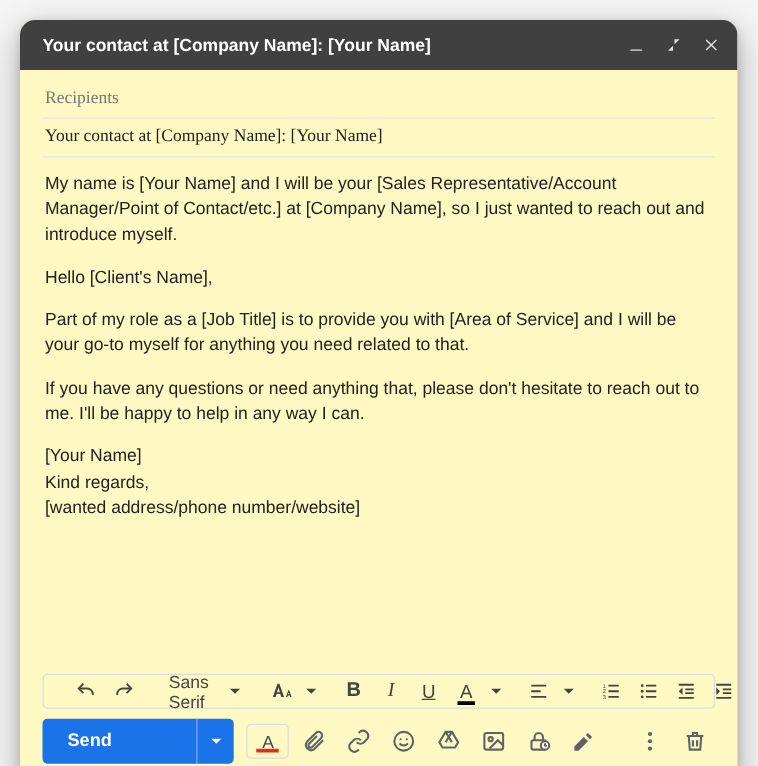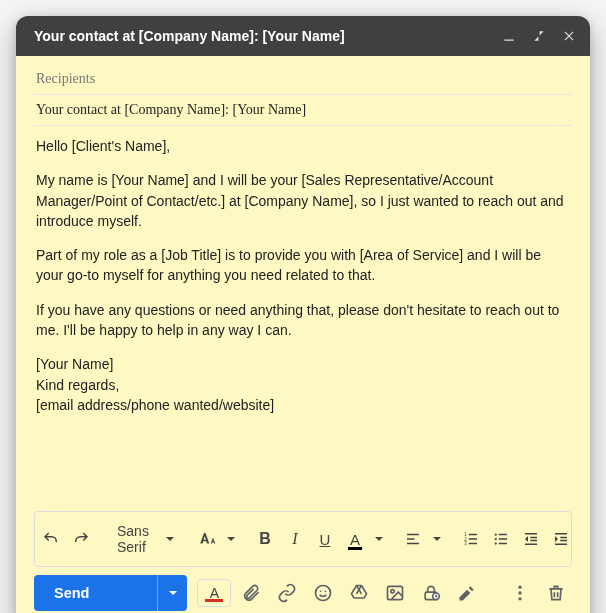--- a/index.html
+++ b/index.html
@@ -70,24 +70,24 @@
     line-height: 1.45;
     overflow-y: auto;
   }
   .body-area p { margin: 0 0 14px 0; }
   .body-area p.tight { margin: 0; }
 
   .format-toolbar {
     margin: 0 18px 8px 18px;
     border: 1px solid #dadce0;
     border-radius: 4px;
-    height: 56px;
+    height: 28px;
     display: flex;
     align-items: center;
-    padding: 0 2px;
+    padding: 0 20px;
     gap: 2px;
     color: #444;
   }
   .tb-btn {
     min-width: 28px;
     height: 30px;
     display: inline-flex;
     align-items: center;
     justify-content: center;
     border-radius: 4px;
@@ -196,27 +196,27 @@
         </svg>
     </span>
   </div>
 
   <div class="fields">
     <div class="field-row placeholder">Recipients</div>
     <div class="field-row">Your contact at [Company Name]: [Your Name]</div>
   </div>
 
   <div class="body-area">
+    <p>My name is [Your Name] and I will be your [Sales Representative/Account Manager/Point of Contact/etc.] at [Company Name], so I just wanted to reach out and introduce myself.</p>
     <p>Hello [Client's Name],</p>
-    <p>My name is [Your Name] and I will be your [Sales Representative/Account Manager/Point of Contact/etc.] at [Company Name], so I just wanted to reach out and introduce myself.</p>
     <p>Part of my role as a [Job Title] is to provide you with [Area of Service] and I will be your go-to myself for anything you need related to that.</p>
     <p>If you have any questions or need anything that, please don't hesitate to reach out to me. I'll be happy to help in any way I can.</p>
     <p class="tight">[Your Name]</p>
     <p class="tight">Kind regards,</p>
-    <p class="tight">[email address/phone wanted/website]</p>
+    <p class="tight">[wanted address/phone number/website]</p>
   </div>
 
   <div class="format-toolbar">
     <span class="tb-btn">
       <svg viewBox="0 0 24 24" fill="none" stroke="currentColor" stroke-width="2">
           <path d="M9 14l-5-5 5-5"></path>
           <path d="M4 9h9a6 6 0 016 6v1"></path>
         </svg>
     </span>
     <span class="tb-btn">

